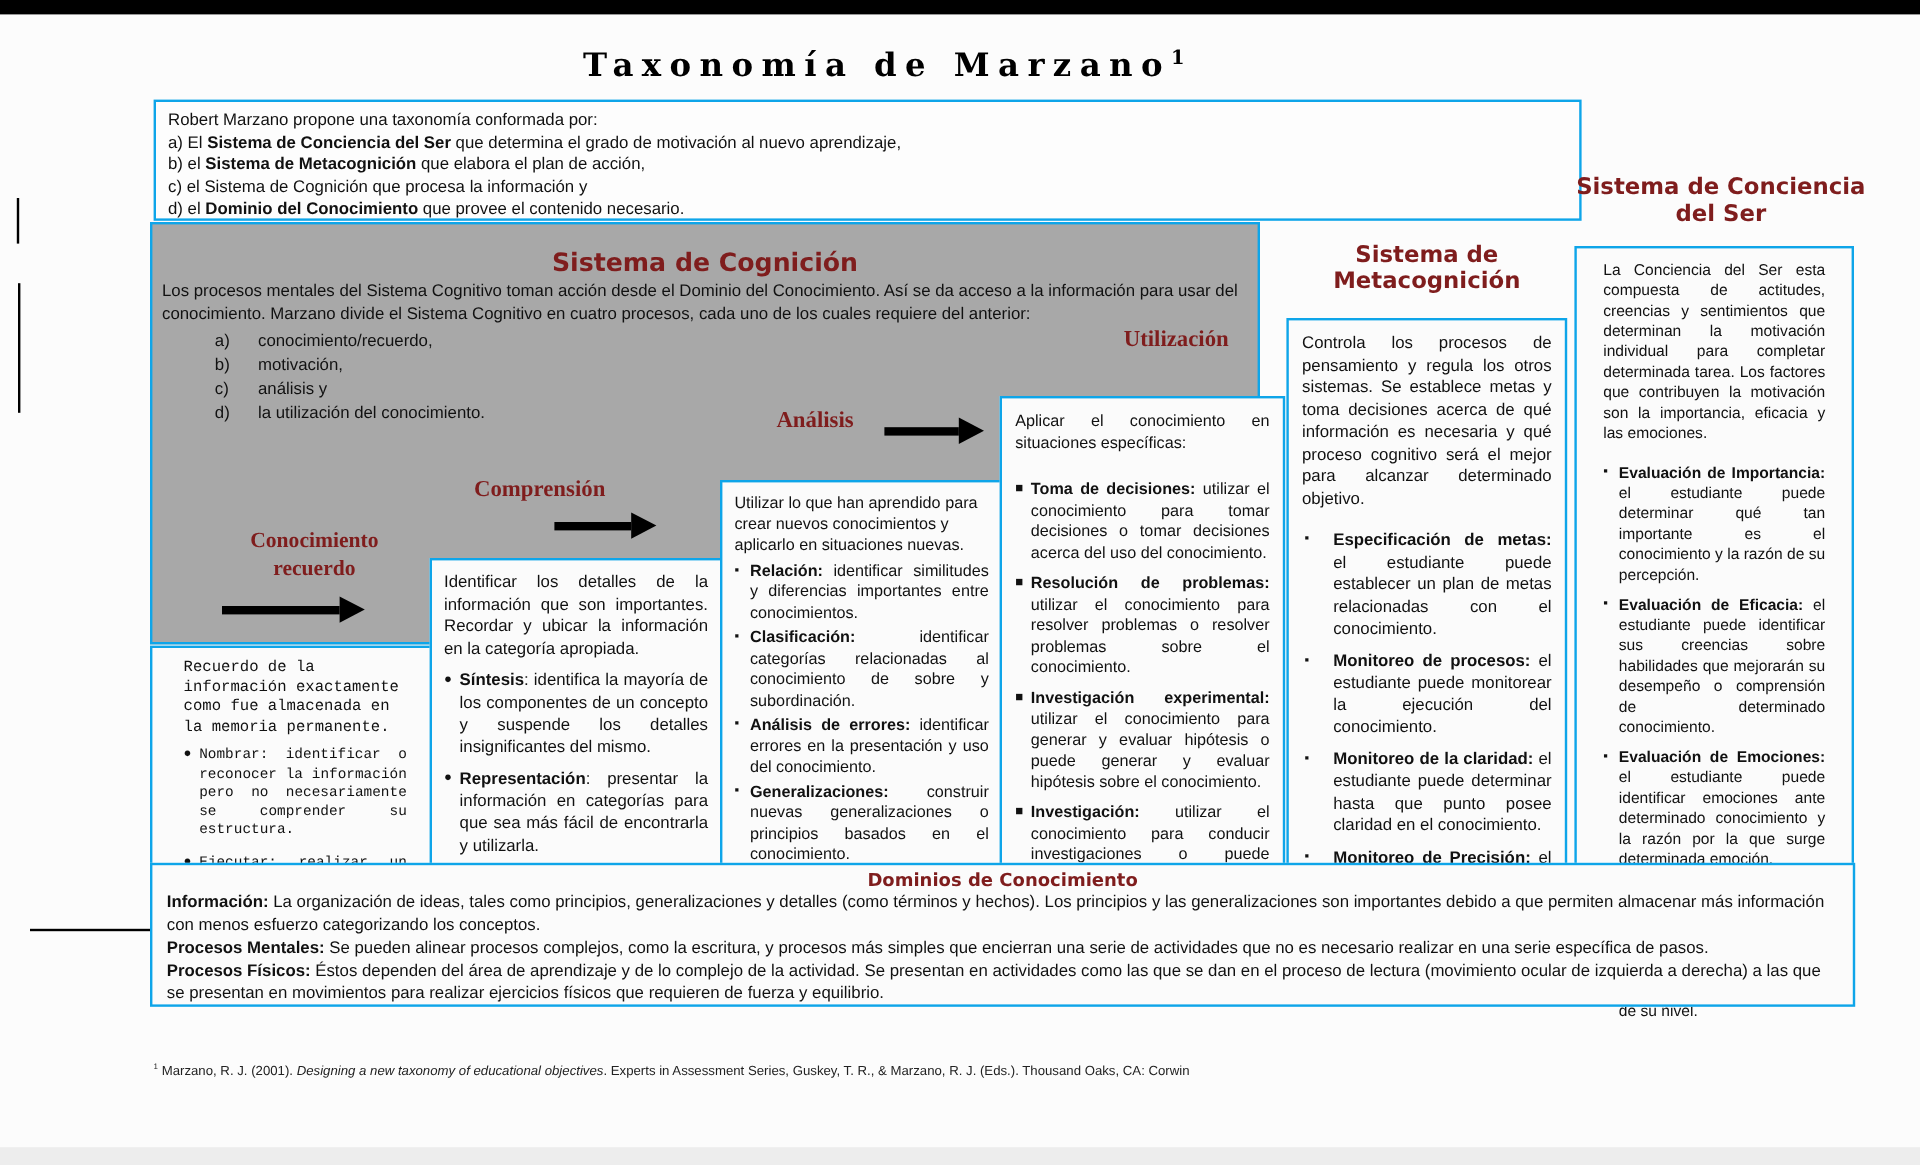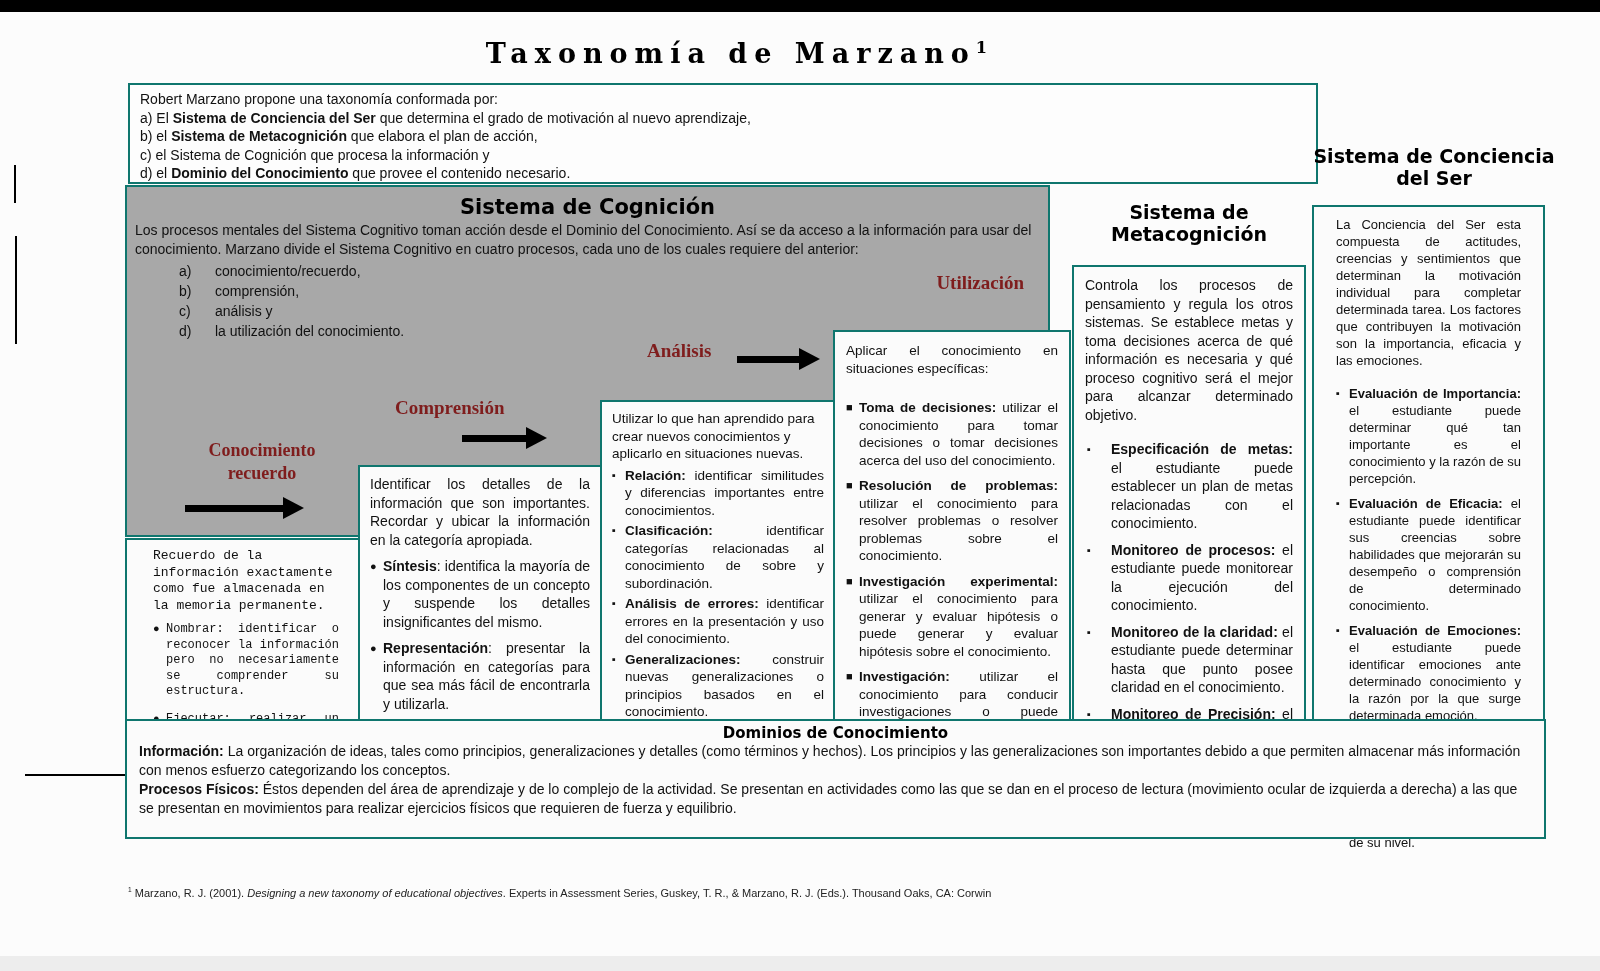--- a/index.html
+++ b/index.html
@@ -1,21 +1,21 @@
 <!DOCTYPE html>
 <html><head>
 <meta charset="utf-8">
 <style>
   html,body{margin:0;padding:0;background:#ffffff;}
   #page{position:relative;width:1600px;height:971px;background:#fcfcfc;overflow:hidden;
         font-family:"Liberation Sans",sans-serif;color:#111;}
   .abs{position:absolute;}
-  .box{border:2px solid #0f766e;background:#fbfbfb;box-sizing:border-box;}
+  .box{border:2px solid #0ea5e9;background:#fbfbfb;box-sizing:border-box;}
   .grayfill{background:#a8a8a8;}
-  .hdr{font-family:"DejaVu Sans",sans-serif;font-weight:bold;color:#000000;text-align:center;line-height:1.15;}
+  .hdr{font-family:"DejaVu Sans",sans-serif;font-weight:bold;color:#7f1d1d;text-align:center;line-height:1.15;}
   .lbl{font-family:Liberation Serif, serif;font-weight:bold;color:#7f1d1d;}
   .just{text-align:justify;margin:0;}
   p{margin:0;}
   .bul{display:flex;margin-top:8px;}
   .bul .mk{flex:0 0 13px;font-size:11px;line-height:inherit;}
   .bul .mk.wide{flex:0 0 24px;padding-left:2px;}
   .bul p{flex:1;text-align:justify;}
   .arrow{display:flex;align-items:center;position:absolute;}
   .arrow .shaft{height:7px;background:#000;}
   .arrow .head{width:0;height:0;border-top:11px solid transparent;border-bottom:11px solid transparent;border-left:21px solid #000;}
@@ -48,25 +48,25 @@
     <p><span>c) el Sistema de Cognición  que procesa la información y</span></p>
     <p><span>d) el </span><b>Dominio del Conocimiento</b><span> que provee el contenido necesario.</span></p>
   </div>
 
   <div class="abs hdr" style="left:1310px;top:146px;width:248px;font-size:19px;">
     <div>Sistema de Conciencia</div>
     <div>del Ser</div>
   </div>
 
   <div class="abs box grayfill" style="left:125px;top:185px;width:925px;height:352px;">
-    <div class="hdr" style="margin-top:8px;font-size:21px;">Sistema de Cognición</div>
+    <div class="hdr" style="margin-top:20px;font-size:21px;">Sistema de Cognición</div>
     <p style="padding:2px 8px 0 8px;font-size:14px;line-height:19px;">Los procesos mentales del Sistema Cognitivo toman acción desde el Dominio del Conocimiento. Así se da acceso a la información para usar del conocimiento. Marzano divide el Sistema Cognitivo en cuatro procesos, cada uno de los cuales requiere del anterior:</p>
     <div style="margin:2px 0 0 52px;font-size:14px;line-height:20px;">
       <div><span style="display:inline-block;width:36px;">a)</span><span>conocimiento/recuerdo,</span></div>
-      <div><span style="display:inline-block;width:36px;">b)</span><span>comprensión,</span></div>
+      <div><span style="display:inline-block;width:36px;">b)</span><span>motivación,</span></div>
       <div><span style="display:inline-block;width:36px;">c)</span><span>análisis y</span></div>
       <div><span style="display:inline-block;width:36px;">d)</span><span>la utilización del conocimiento.</span></div>
     </div>
 
     <div class="abs lbl" style="right:24px;top:85px;font-size:19px;">Utilización</div>
 
     <div class="abs lbl" style="left:520px;top:153px;font-size:19px;">Análisis</div>
     <div class="arrow" style="left:610px;top:161px;">
       <div class="shaft" style="width:62px;"></div>
       <div class="head"></div>
@@ -196,20 +196,21 @@
     </div>
     <div class="bul">
       <span class="mk">▪</span>
       <p><b>Evaluación de la Motivación:</b><span> el estudiante puede identificar su nivel de motivación para mejorar su desempeño o la comprensión del conocimiento y la razón de su nivel.</span></p>
     </div>
   </div>
 
   <div class="abs box" style="left:125px;top:719px;width:1421px;height:120px;padding:4px 12px;font-size:14px;line-height:19px;">
     <div class="hdr" style="font-size:15px;">Dominios de Conocimiento</div>
     <p><b>Información:</b><span> La organización de ideas, tales como principios, generalizaciones y detalles (como términos y hechos). Los principios y las generalizaciones son importantes debido a que permiten almacenar más información con menos esfuerzo categorizando los conceptos.</span></p>
+    <p><b>Procesos Mentales:</b><span> Se pueden alinear procesos complejos, como la escritura, y procesos más simples que encierran una serie de actividades que no es necesario realizar en una serie específica de pasos.</span></p>
     <p><b>Procesos Físicos:</b><span> Éstos dependen del área de aprendizaje y de lo complejo de la actividad. Se presentan en actividades como las que se dan en el proceso de lectura (movimiento ocular de izquierda a derecha) a las que se presentan en movimientos para realizar ejercicios físicos que requieren de fuerza y equilibrio.</span></p>
   </div>
 
   <div class="abs" style="left:128px;top:886px;width:1300px;font-size:11px;color:#222;">
     <sup>1</sup><span> Marzano, R. J. (2001). </span><span class="i">Designing a new taxonomy of educational objectives</span><span>. Experts in Assessment Series, Guskey, T. R., &amp; Marzano, R. J. (Eds.). Thousand Oaks, CA: Corwin</span>
   </div>
 
 </div>
 
 </body></html>

